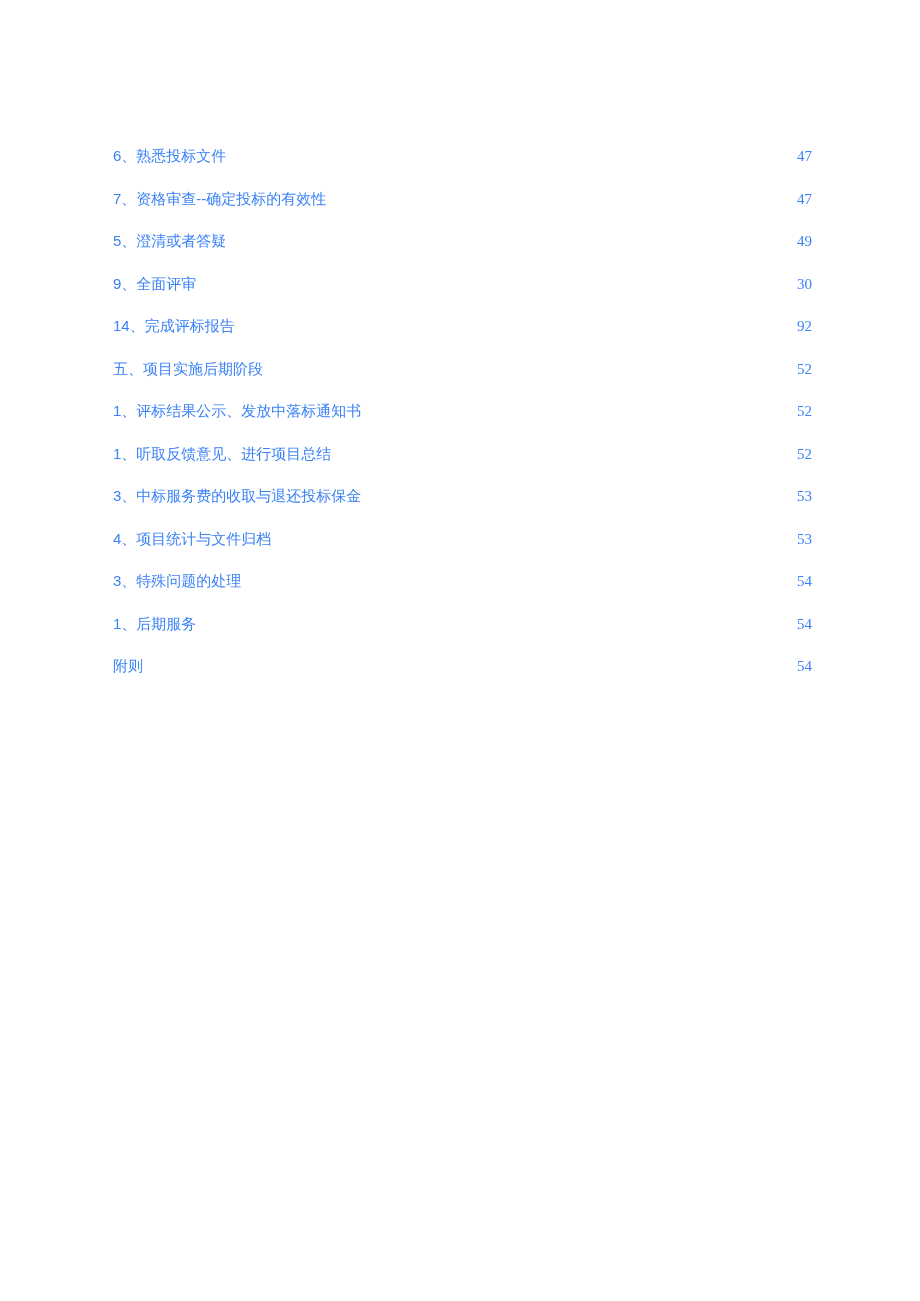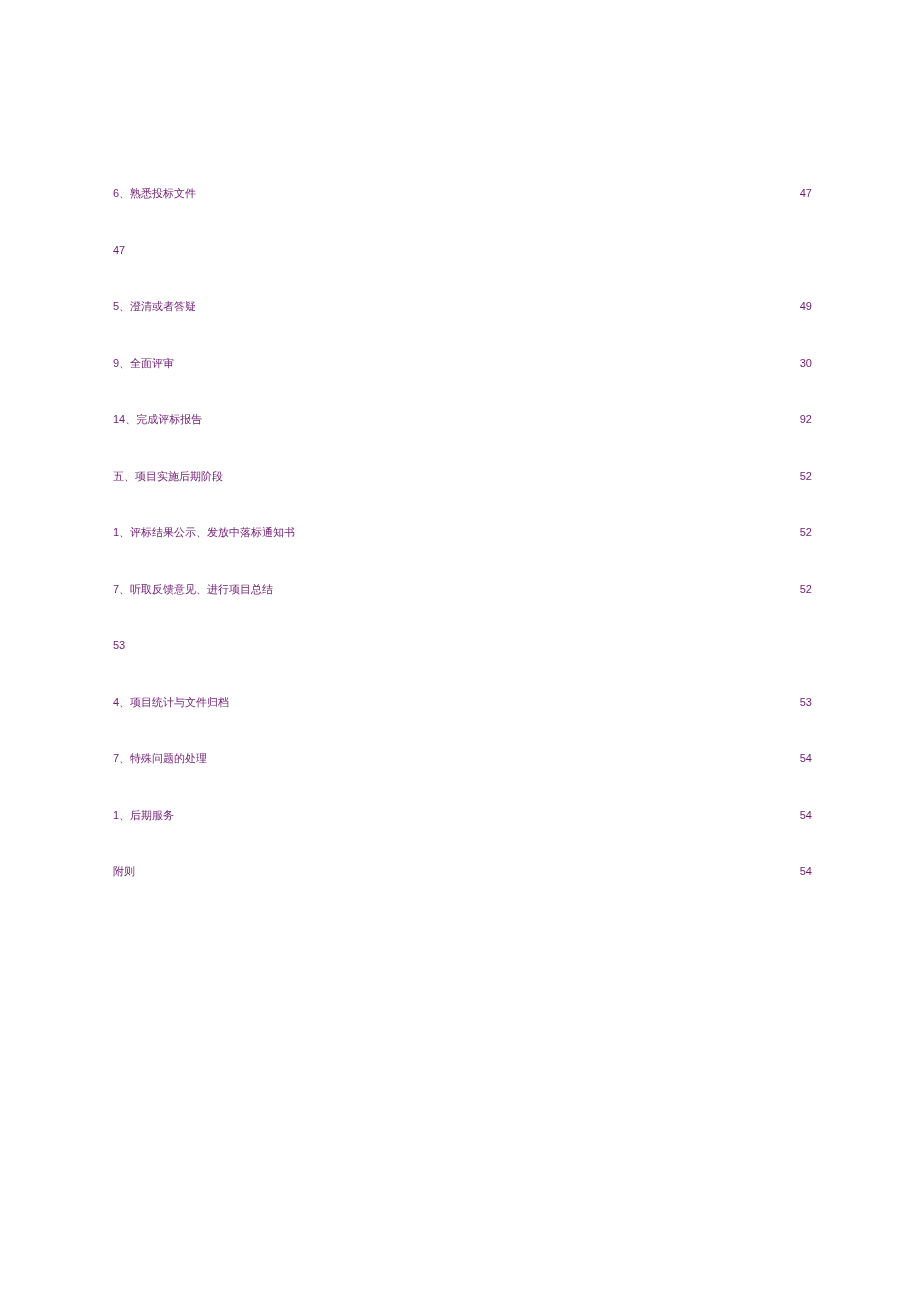--- a/index.html
+++ b/index.html
@@ -15,42 +15,42 @@
       padding: 145px 108px 0 113px;
     }
     .toc-list {
       width: 100%;
     }
     .toc-entry {
       display: flex;
       justify-content: space-between;
       align-items: baseline;
       margin-bottom: 20px;
-      font-size: 11px;
-      color: #701a75;
+      font-size: 15px;
+      color: #3b82f6;
       line-height: 1.5;
-      margin-top: 40px;
     }
     .toc-title {
       white-space: nowrap;
     }
     .toc-page {
       white-space: nowrap;
-      font-family: Liberation Sans, sans-serif;
+      font-family: Liberation Serif, serif;
     }
   </style>
 </head>
 <body>
 
 <div class="toc-list">
   <div class="toc-entry">
     <span class="toc-title">6、熟悉投标文件</span>
     <span class="toc-page">47</span>
   </div>
   <div class="toc-entry">
+    <span class="toc-title">7、资格审查--确定投标的有效性</span>
     <span class="toc-page">47</span>
   </div>
   <div class="toc-entry">
     <span class="toc-title">5、澄清或者答疑</span>
     <span class="toc-page">49</span>
   </div>
   <div class="toc-entry">
     <span class="toc-title">9、全面评审</span>
     <span class="toc-page">30</span>
   </div>
@@ -60,32 +60,33 @@
   </div>
   <div class="toc-entry">
     <span class="toc-title">五、项目实施后期阶段</span>
     <span class="toc-page">52</span>
   </div>
   <div class="toc-entry">
     <span class="toc-title">1、评标结果公示、发放中落标通知书</span>
     <span class="toc-page">52</span>
   </div>
   <div class="toc-entry">
-    <span class="toc-title">7、听取反馈意见、进行项目总结</span>
+    <span class="toc-title">1、听取反馈意见、进行项目总结</span>
     <span class="toc-page">52</span>
   </div>
   <div class="toc-entry">
+    <span class="toc-title">3、中标服务费的收取与退还投标保金</span>
     <span class="toc-page">53</span>
   </div>
   <div class="toc-entry">
     <span class="toc-title">4、项目统计与文件归档</span>
     <span class="toc-page">53</span>
   </div>
   <div class="toc-entry">
-    <span class="toc-title">7、特殊问题的处理</span>
+    <span class="toc-title">3、特殊问题的处理</span>
     <span class="toc-page">54</span>
   </div>
   <div class="toc-entry">
     <span class="toc-title">1、后期服务</span>
     <span class="toc-page">54</span>
   </div>
   <div class="toc-entry">
     <span class="toc-title">附则</span>
     <span class="toc-page">54</span>
   </div>

